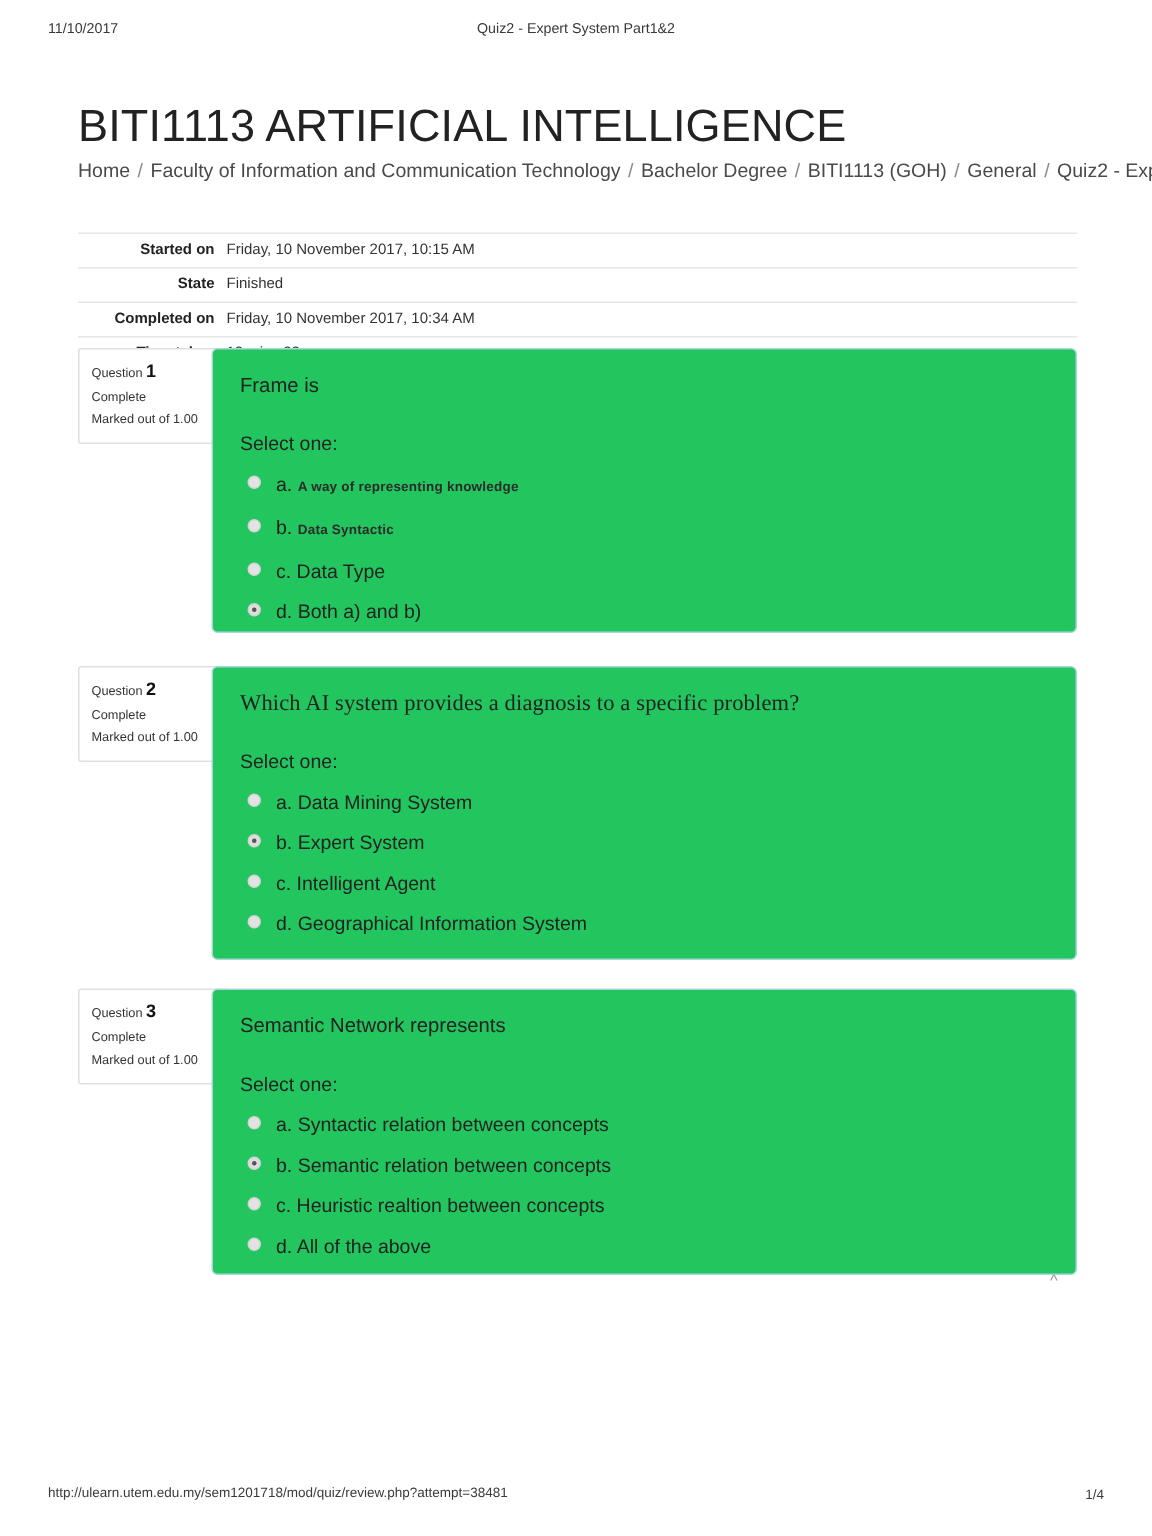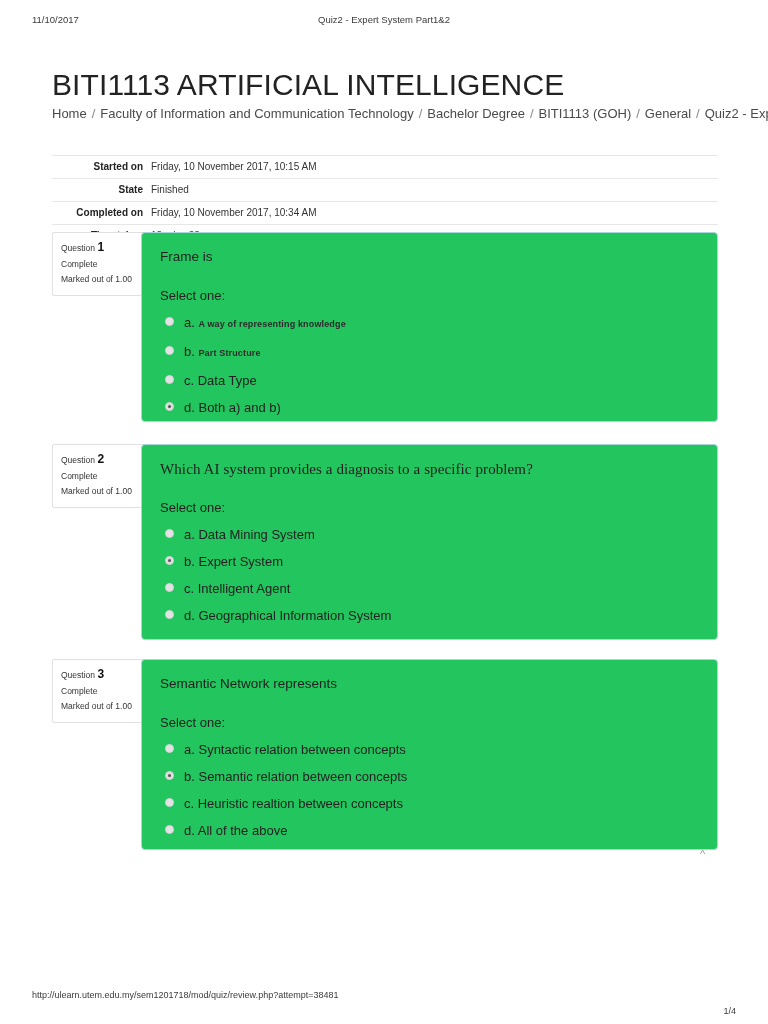--- a/index.html
+++ b/index.html
@@ -222,21 +222,21 @@
   }
   .print-footer .pf-url {
     position: absolute;
     left: 32px;
     top: 0;
     white-space: nowrap;
   }
   .print-footer .pf-page {
     position: absolute;
     right: 32px;
-    top: 16px;
+    top: 1px;
     white-space: nowrap;
   }
 </style>
 </head>
 <body>
 
 <div class="print-header">
   <span class="ph-date">11/10/2017</span>
   <span class="ph-title">Quiz2 - Expert System Part1&amp;2</span>
 </div>
@@ -273,21 +273,21 @@
       <span class="q-num">1</span>
     </div>
     <div class="q-state">Complete</div>
     <div class="q-marks">Marked out of 1.00</div>
   </div>
   <div class="q-body">
     <p class="q-text">Frame is</p>
     <div class="select-one">Select one:</div>
     <ul class="answers" id="answers-1">
         <li class="answer small-text"><span class="radio"></span><span class="a-letter">a. </span><span class="a-text">A way of representing knowledge</span></li>
-        <li class="answer small-text"><span class="radio"></span><span class="a-letter">b. </span><span class="a-text">Part Structure</span></li>
+        <li class="answer small-text"><span class="radio"></span><span class="a-letter">b. </span><span class="a-text">Data Syntactic</span></li>
         <li class="answer"><span class="radio"></span><span class="a-letter">c. </span><span class="a-text">Data Type</span></li>
         <li class="answer"><span class="radio checked"></span><span class="a-letter">d. </span><span class="a-text">Both a) and b)</span></li>
       </ul>
   </div>
 </div>
 
 <div class="question-block" id="question-block-2">
   <div class="q-info">
     <div class="q-num-line">
       <span>Question</span>

